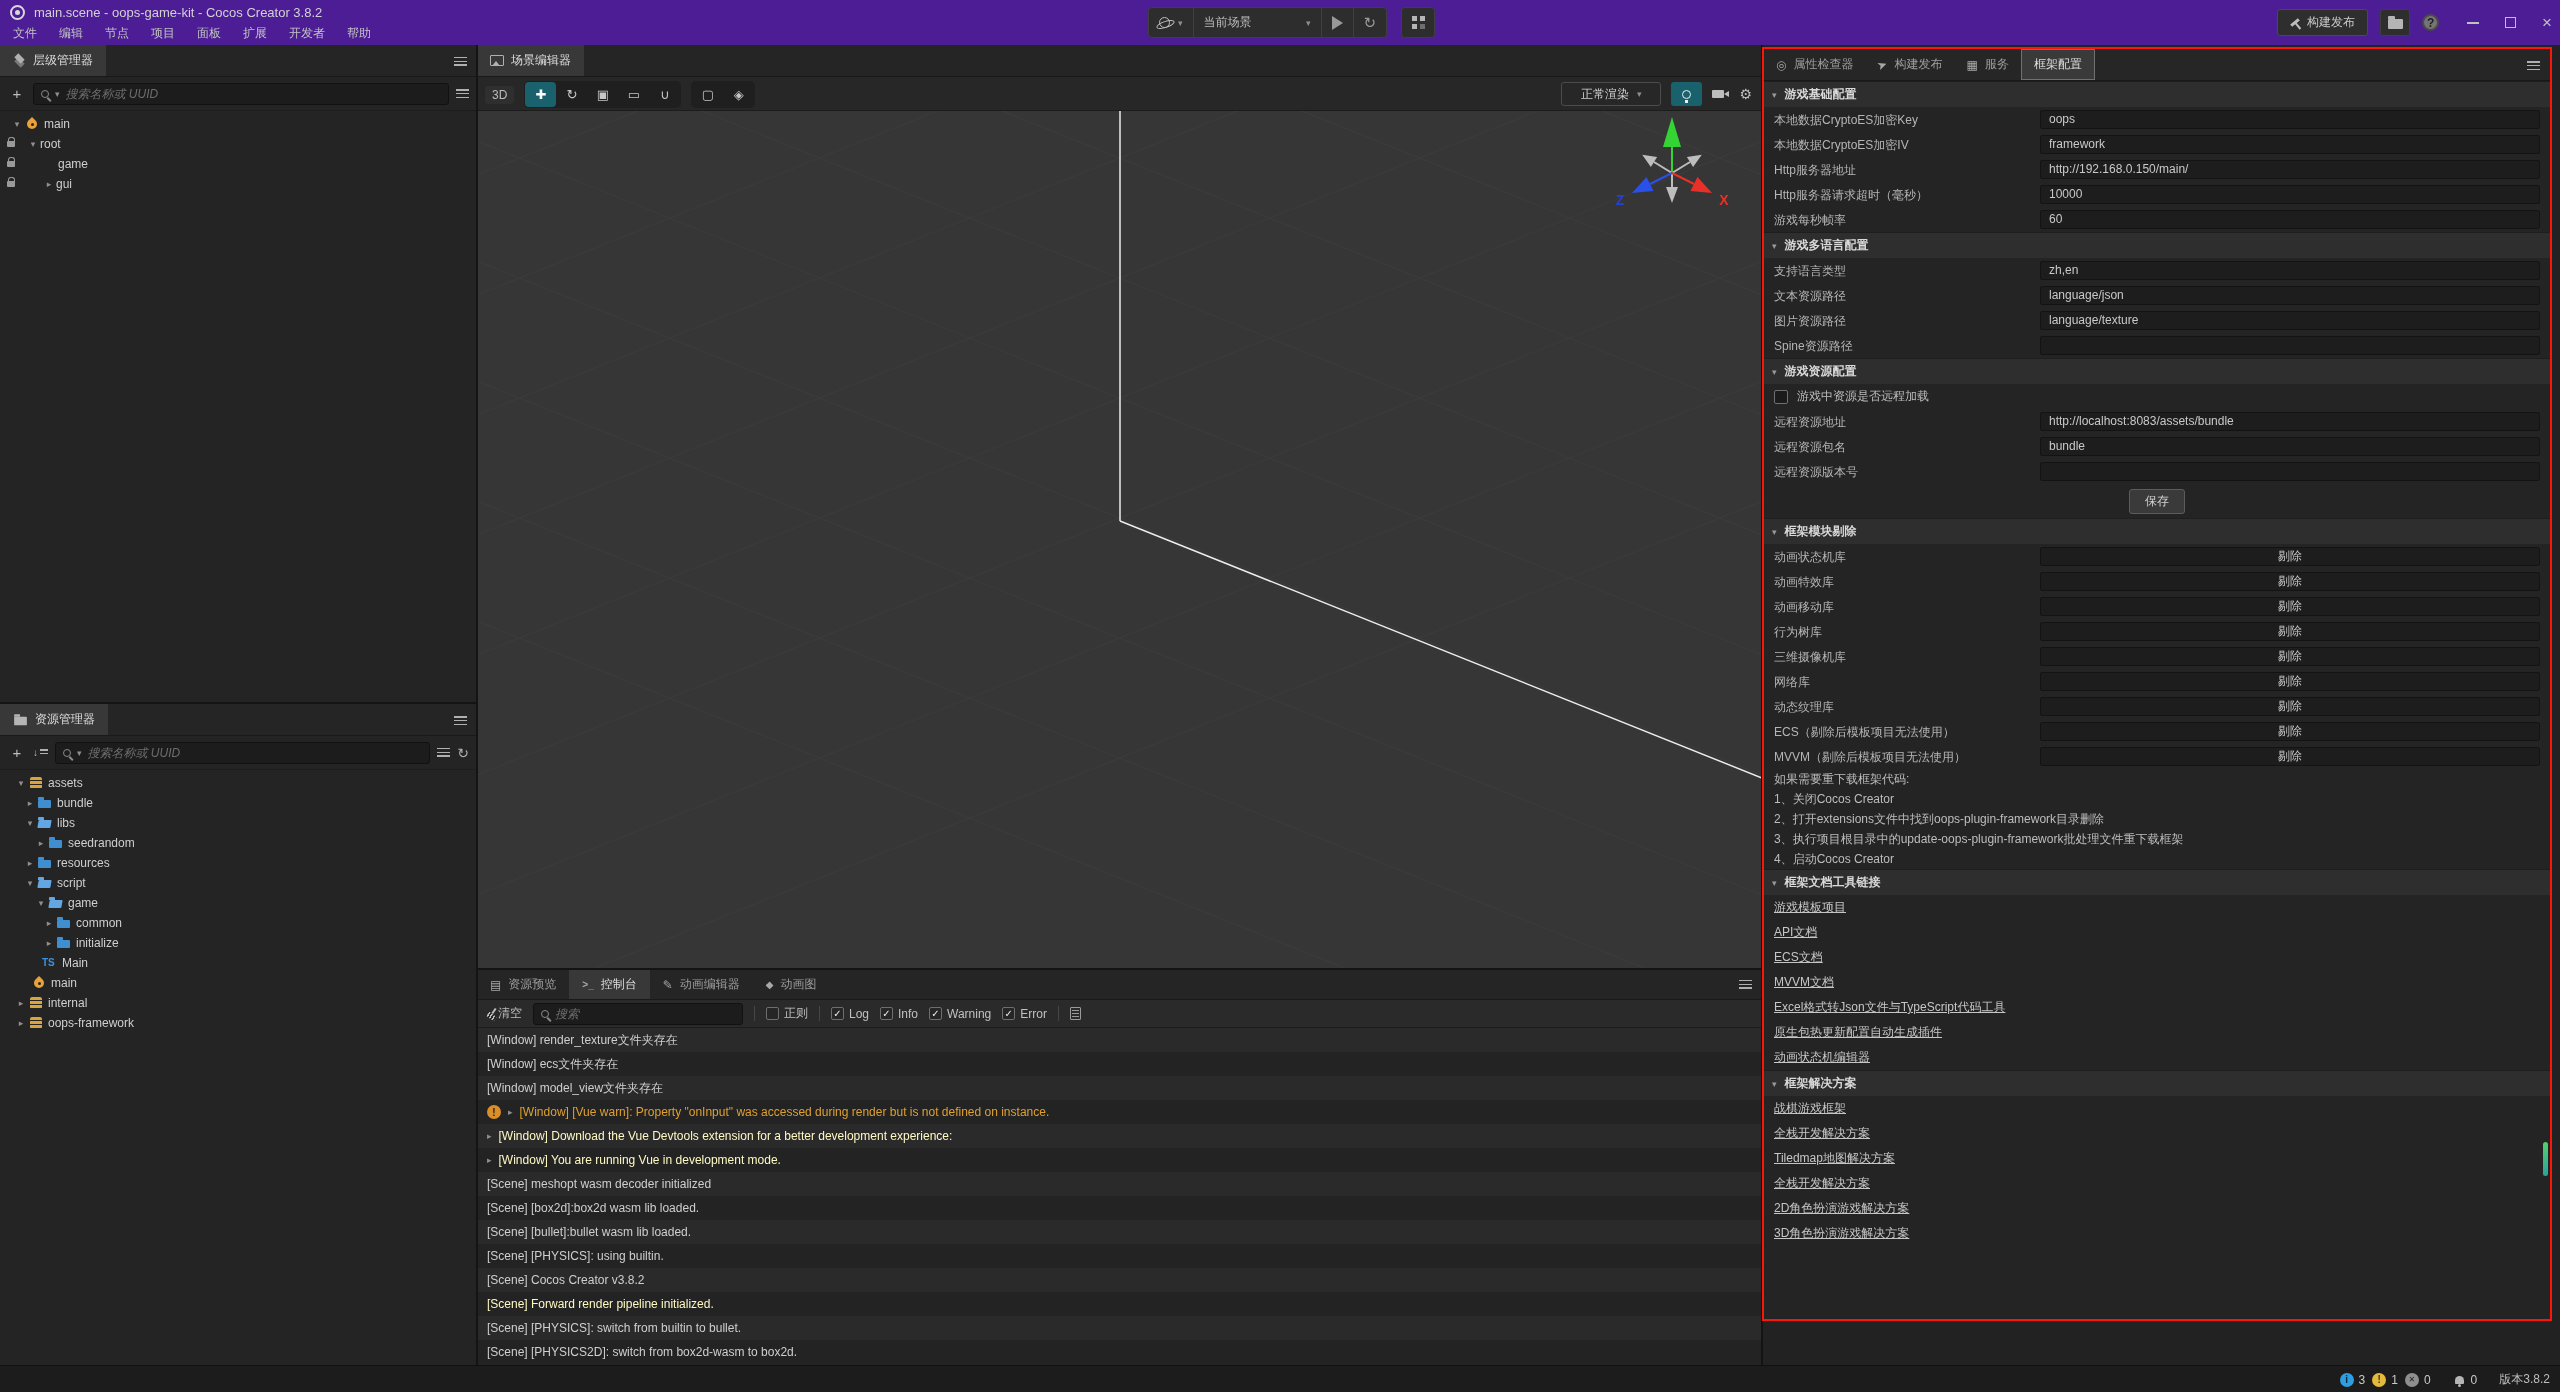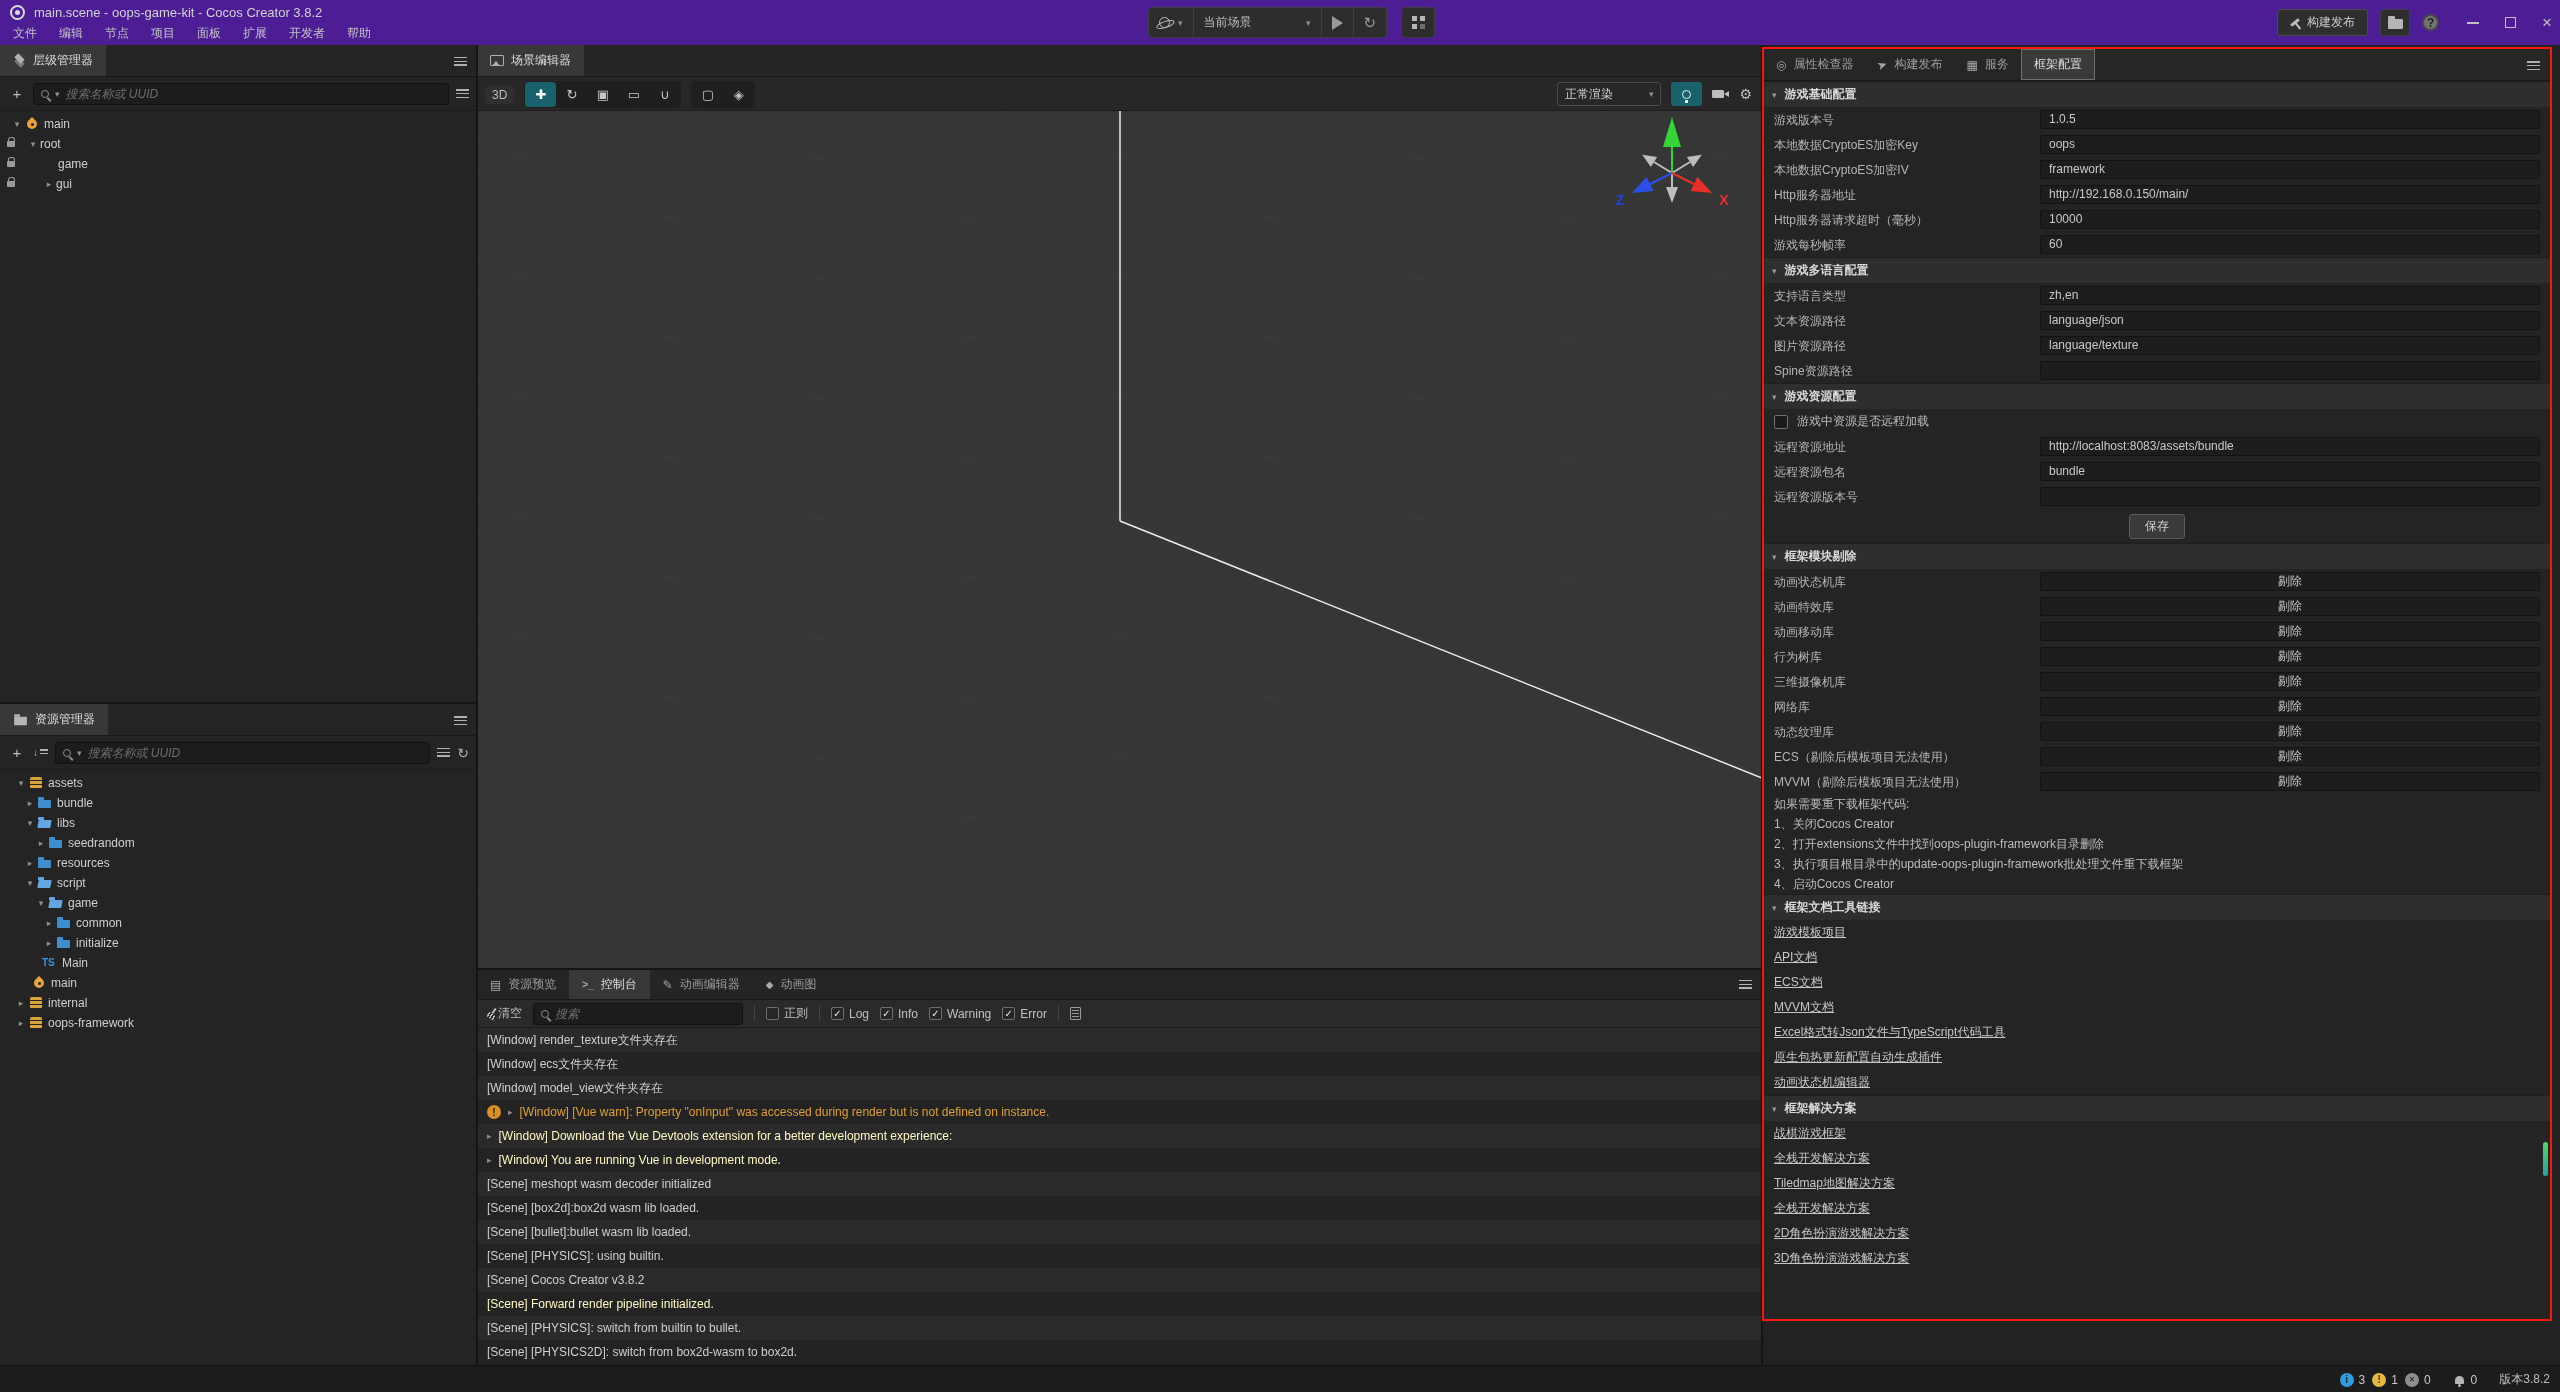--- a/index.html
+++ b/index.html
@@ -90,21 +90,21 @@
 #scene-panel{left:477px;top:45px;width:1285px;height:925px;background:#272727}
 .ico-scene{width:14px;height:11px;border:1px solid #b0b0b0;border-radius:1px;position:relative;overflow:hidden}
 .ico-scene::after{content:'';position:absolute;left:1px;bottom:-1px;border-left:4px solid transparent;border-right:4px solid transparent;border-bottom:5px solid #b0b0b0}
 #scene-toolbar{height:34px;background:#272727;border-bottom:1px solid #1c1c1c;position:relative}
 #scene-tools{position:absolute;left:8px;top:4px;display:flex;align-items:center;gap:10px}
 .tool3d{padding:2px 7px;color:#bdbdbd;border-radius:3px;background:#2f2f2f}
 .tgroup{display:flex;background:#1f1f1f;border-radius:5px;padding:1px}
 .tbtn{width:31px;height:25px;display:flex;align-items:center;justify-content:center;color:#c6c6c6;border-radius:4px;font-size:13px}
 .tbtn.active{background:#19616c;color:#fff}
 #scene-right{position:absolute;right:10px;top:5px;display:flex;align-items:center;gap:10px}
-.render-select{display:flex;align-items:center;gap:36px;padding:0 7px;height:24px;border:1px solid #4c4c4c;border-radius:3px;color:#cfcfcf}
+.render-select{display:flex;align-items:center;gap:8px;padding:0 19px;height:24px;border:1px solid #4c4c4c;border-radius:3px;color:#cfcfcf}
 .bulb-btn{width:31px;height:24px;border-radius:3px;background:#19616c;display:flex;align-items:center;justify-content:center}
 .bulb{width:9px;height:9px;border:1.5px solid #eee;border-radius:50%;position:relative}
 .bulb::after{content:'';position:absolute;left:2px;top:9px;width:3px;height:3px;background:#eee}
 .cam{width:12px;height:8px;background:#bdbdbd;border-radius:1px;position:relative;margin-right:5px}
 .cam::after{content:'';position:absolute;right:-5px;top:1px;width:0;height:0;border-left:5px solid #bdbdbd;border-top:3px solid transparent;border-bottom:3px solid transparent;transform:scaleX(-1)}
 .gear{color:#bdbdbd;font-size:14px}
 #viewport{position:absolute;left:0;top:66px;width:1285px;height:859px;background:#363636}
 
 
 #console-panel{left:477px;top:970px;width:1285px;height:395px;background:#242424}
@@ -641,24 +641,20 @@
         <i class="hamb"></i>
       </span>
   </div>
 
   <div class="section-hd">
     <span class="chev2">▾</span>
     <span>游戏基础配置</span>
   </div>
   <div>
 
-      <div class="prop-row">
-        <span class="prop-label">游戏版本号</span>
-        <div class="prop-field">1.0.5</div>
-      </div>
 
       <div class="prop-row">
         <span class="prop-label">本地数据CryptoES加密Key</span>
         <div class="prop-field">oops</div>
       </div>
 
       <div class="prop-row">
         <span class="prop-label">本地数据CryptoES加密IV</span>
         <div class="prop-field">framework</div>
       </div>

